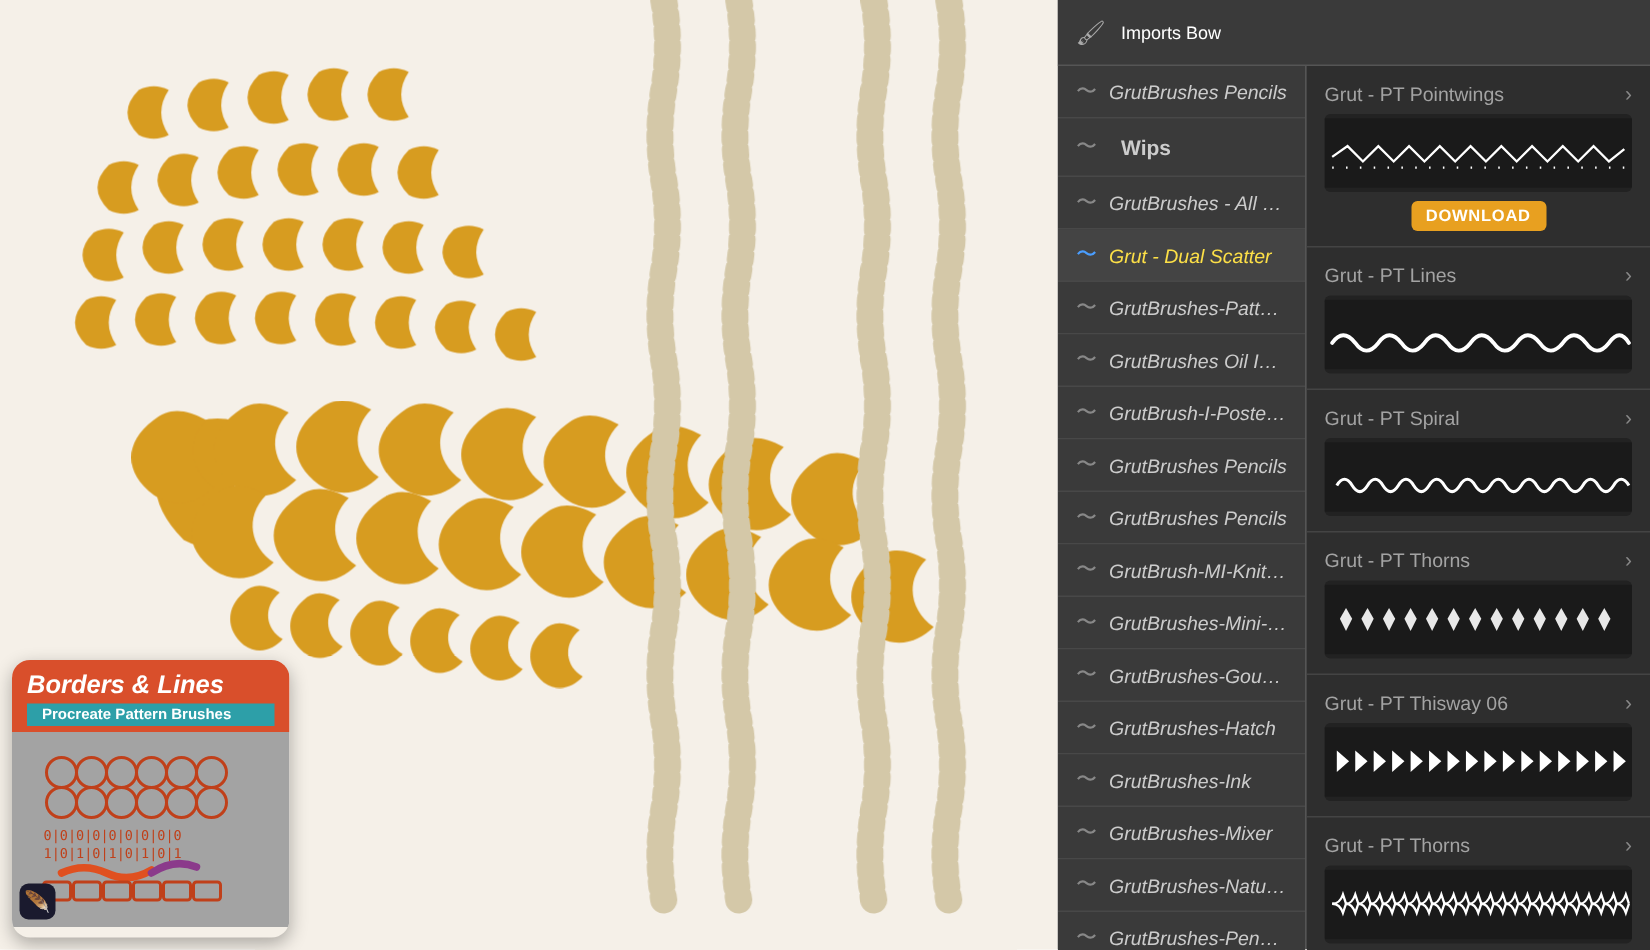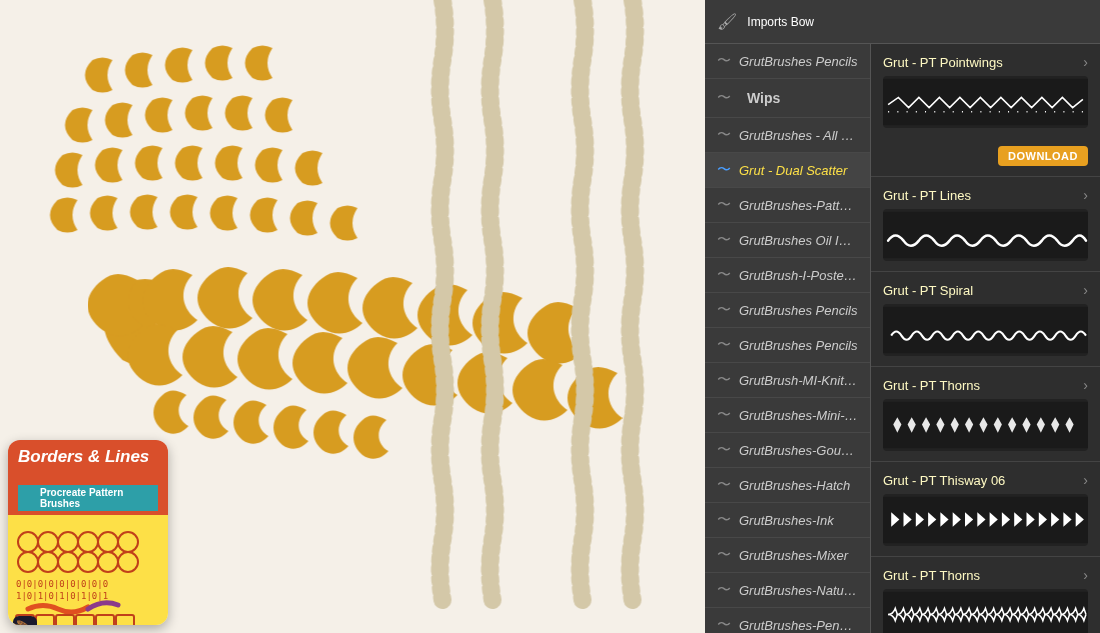--- a/index.html
+++ b/index.html
@@ -23,21 +23,21 @@
       position: absolute;
       top: 0; left: 0;
       width: 100%; height: 100%;
     }
 
     
     .badge {
       position: absolute;
       bottom: 8px;
       left: 8px;
-      width: 160px;
+      width: 185px;
       height: 185px;
       border-radius: 12px;
       overflow: hidden;
       box-shadow: 0 4px 12px rgba(0,0,0,0.3);
     }
     .badge-top {
       background-color: #d94f2b;
       padding: 8px 10px 4px;
     }
     .badge-title {
@@ -45,25 +45,25 @@
       font-weight: 800;
       font-style: italic;
       color: white;
       line-height: 1.1;
     }
     .badge-subtitle {
       background-color: #2d9fa8;
       color: white;
       font-size: 10px;
       font-weight: 600;
-      padding: 2px 22px;
-      margin-top: 18px;
+      padding: 2px 10px;
+      margin-top: 2px;
     }
     .badge-image {
-      background-color: #fde047;
+      background-color: #a3a3a3;
       width: 100%;
       flex: 1;
       height: 130px;
       display: flex;
       align-items: center;
       justify-content: center;
       overflow: hidden;
       position: relative;
     }
     .badge-procreate-icon {
@@ -157,21 +157,21 @@
       border-bottom: 1px solid #444;
       position: relative;
     }
     .preview-item-header {
       display: flex;
       align-items: center;
       justify-content: space-between;
       margin-bottom: 6px;
     }
     .preview-item-title {
-      color: #fef9c3;
+      color: #a3a3a3;
       font-size: 13px;
       font-weight: 500;
     }
     .preview-item-arrow {
       color: #888;
       font-size: 14px;
     }
     .preview-img {
       width: 100%;
       height: 52px;
@@ -450,21 +450,21 @@
         <div class="preview-img">
           <svg class="stroke-svg" viewBox="0 0 200 45" xmlns="http://www.w3.org/2000/svg">
             <rect width="200" height="45" fill="#1a1a1a"></rect>
 
             <g fill="none" stroke="white" stroke-width="1.5">
               <path d="M5 25 L15 18 L25 28 L35 18 L45 28 L55 18 L65 28 L75 18 L85 28 L95 18 L105 28 L115 18 L125 28 L135 18 L145 28 L155 18 L165 28 L175 18 L185 28 L195 20"></path>
               <path d="M5 32 L15 32 L25 32 L35 32 L45 32 L55 32 L65 32 L75 32 L85 32 L95 32 L105 32 L115 32 L125 32 L135 32 L145 32 L155 32 L165 32 L175 32 L185 32 L195 32" stroke-dasharray="1 8"></path>
             </g>
           </svg>
         </div>
-        <div style="margin-top:18px; display:flex; justify-content:flex-end;">
+        <div style="margin-top:6px; display:flex; justify-content:center;">
           <button class="download-btn">DOWNLOAD</button>
         </div>
       </div>
 
       <div class="preview-item">
         <div class="preview-item-header">
           <span class="preview-item-title">Grut - PT Lines</span>
           <span class="preview-item-arrow">›</span>
         </div>
         <div class="preview-img">

